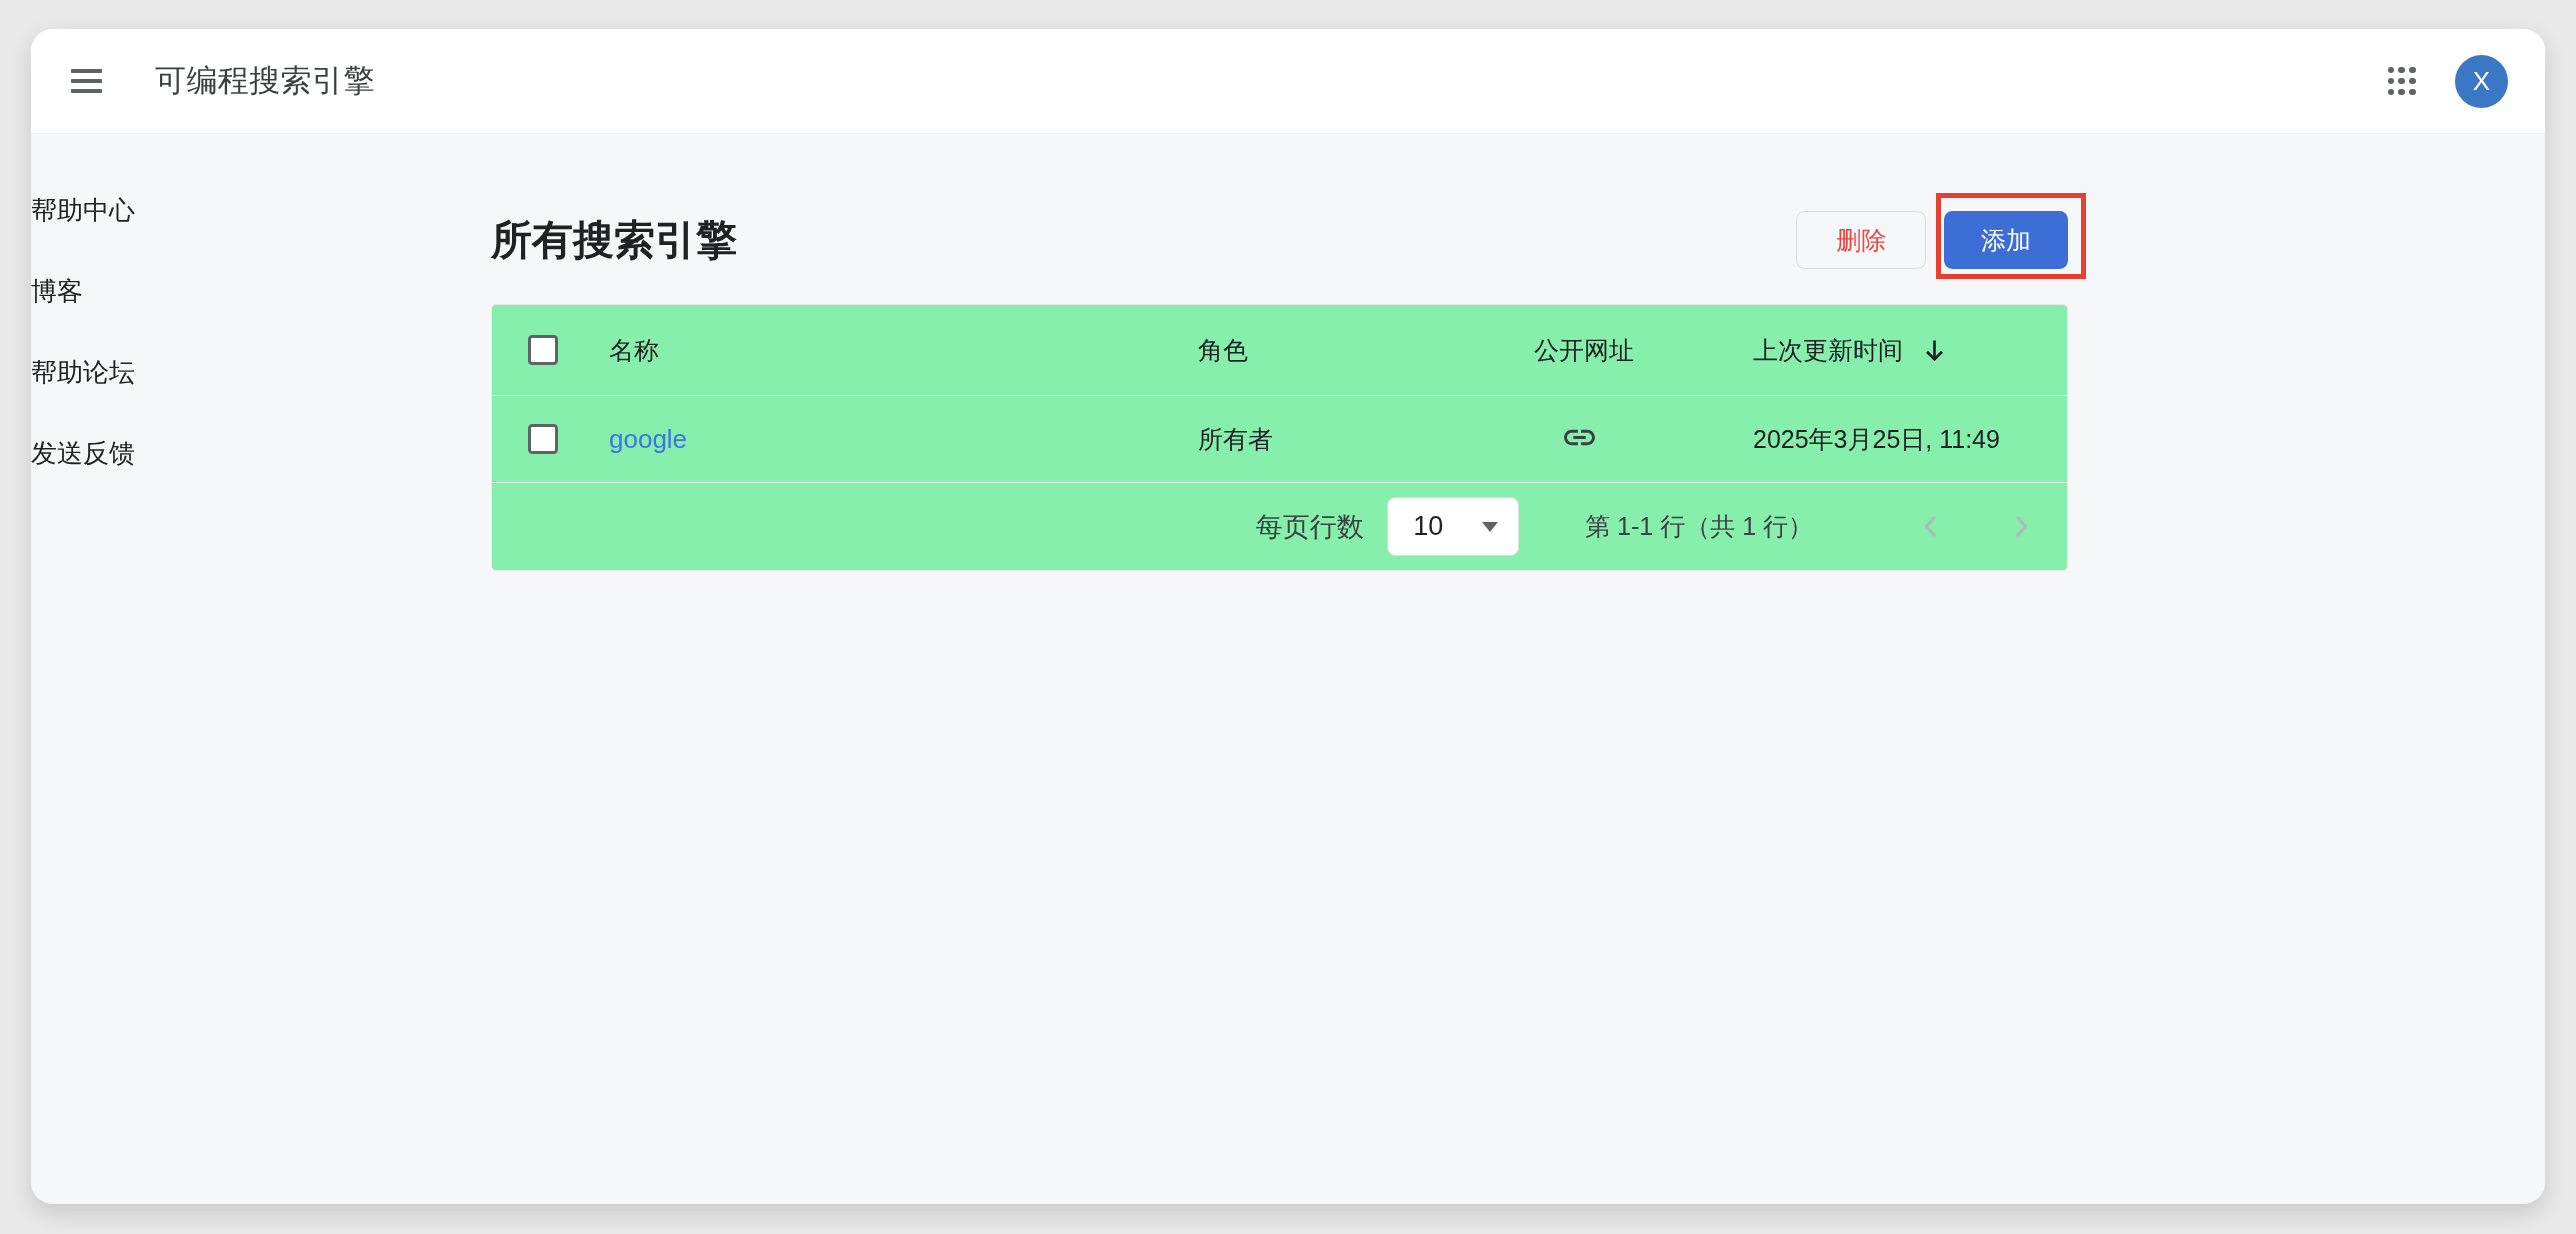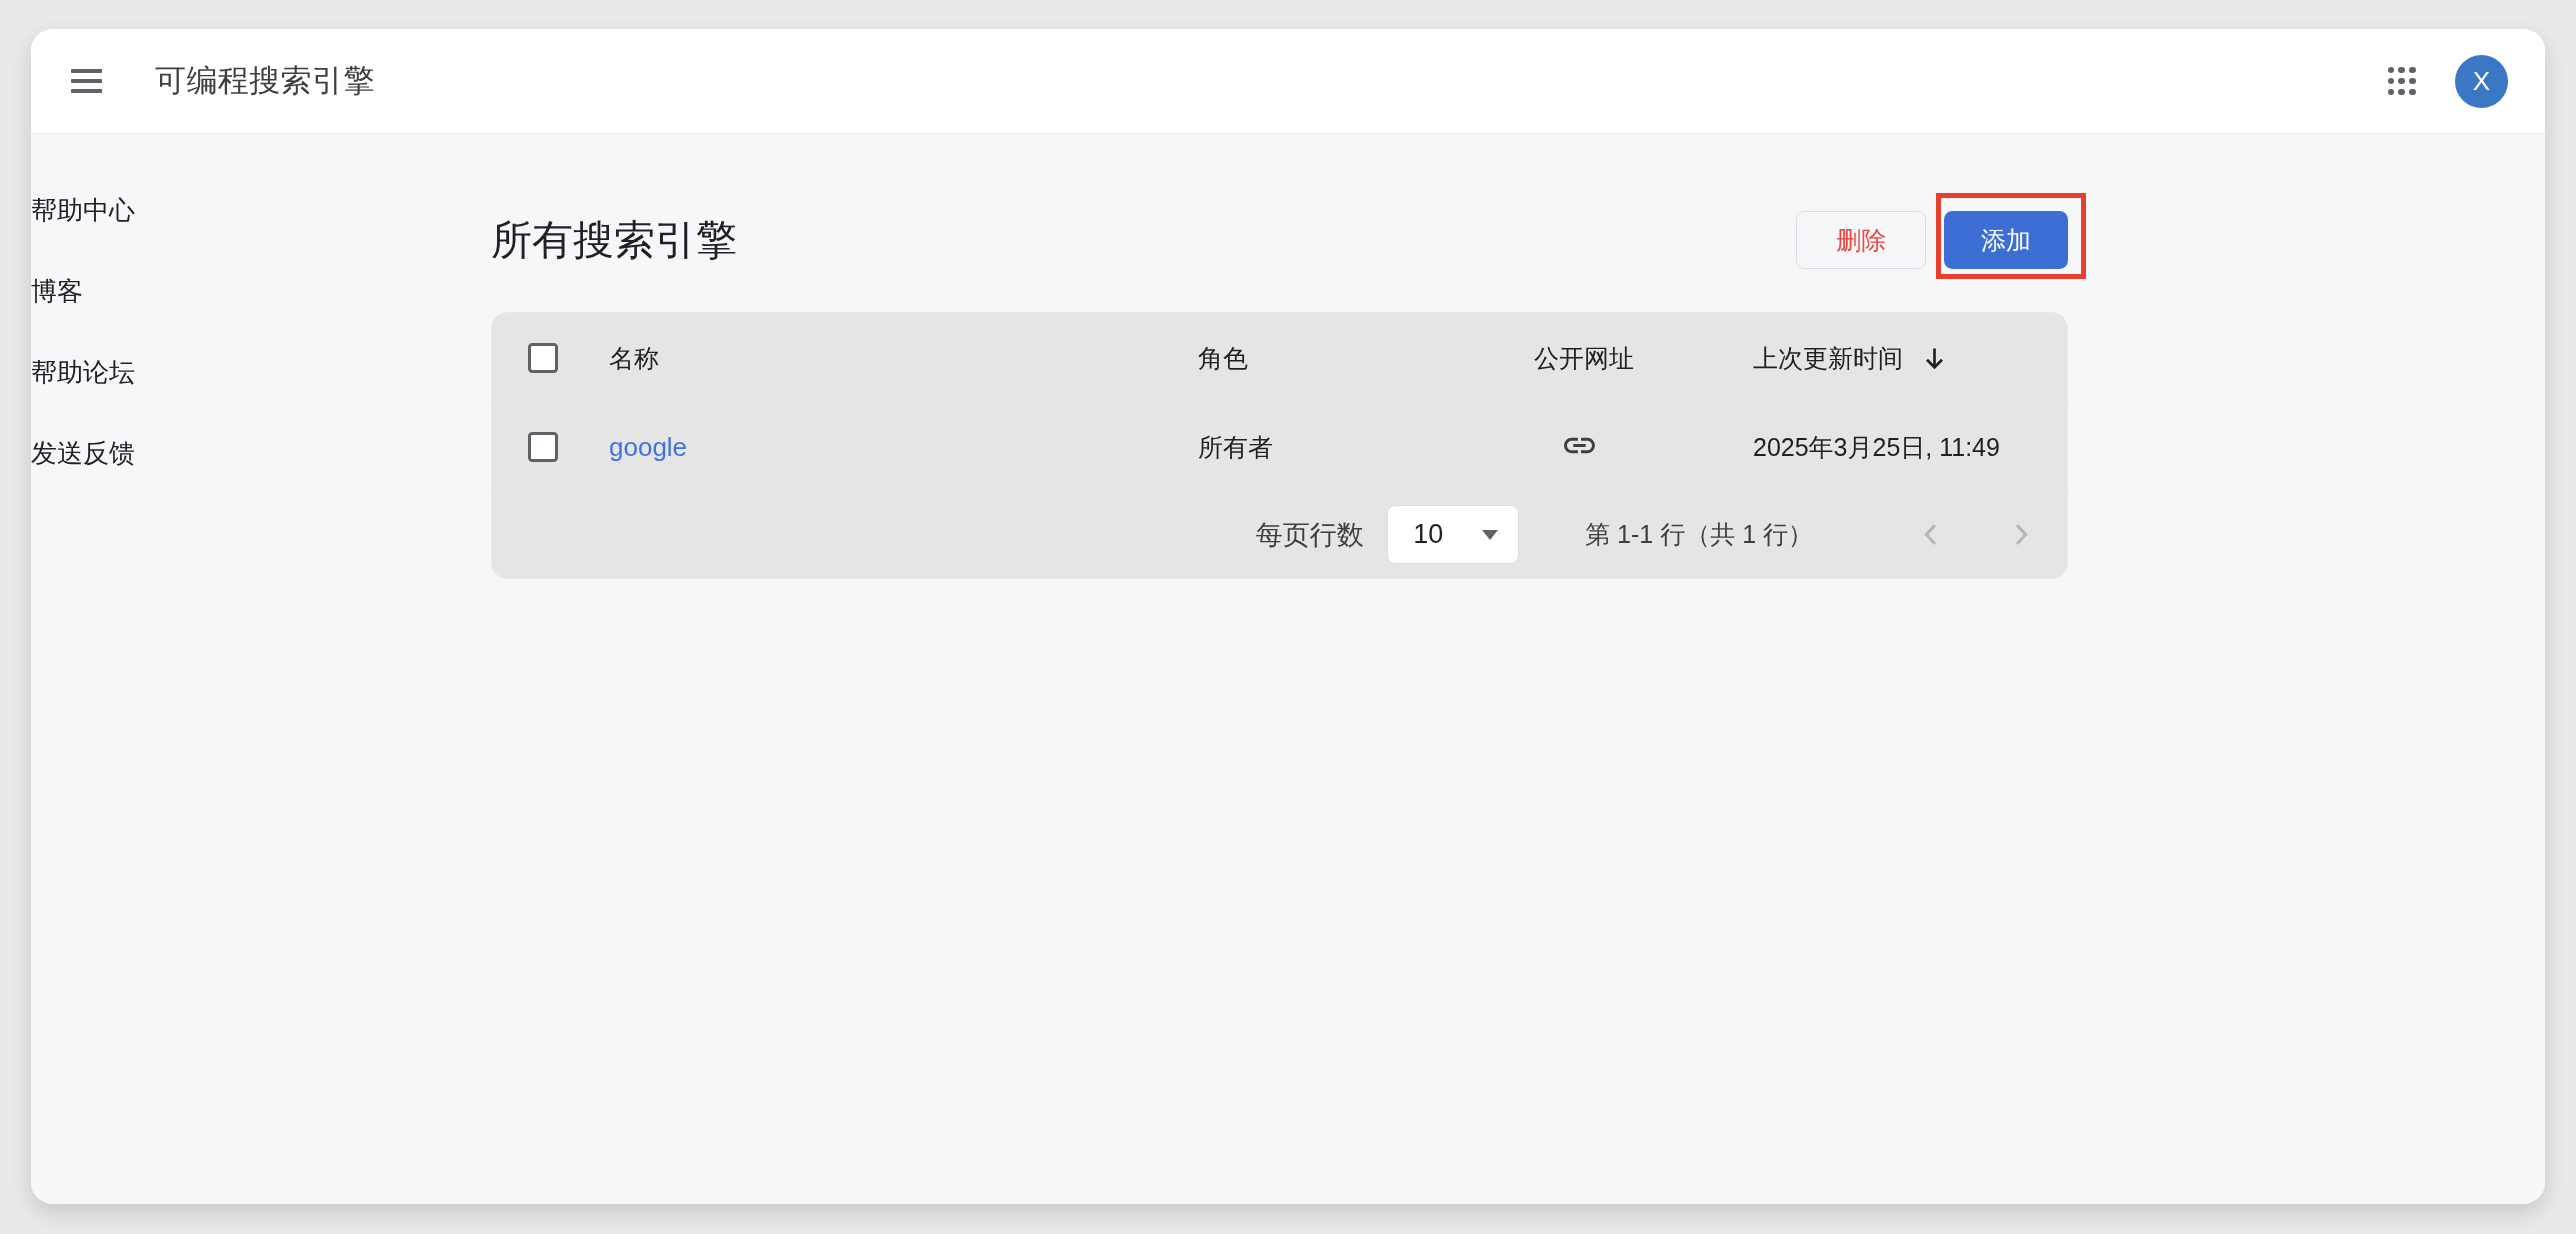--- a/index.html
+++ b/index.html
@@ -49,38 +49,38 @@
   
   .content { flex:1; min-height:0; background:#f6f7f9; display:flex; }
   .sidebar { flex:0 0 460px; width:460px; padding-top:36px; }
   .side-item {
     display:flex; align-items:center; height:81px; 
     font-size:26px; color:#202124; text-decoration:none; cursor:pointer;
   }
   .main { flex:0 0 auto; width:1577px; }
   
   .toolbar { margin-top:74px; height:64px; display:flex; align-items:center; justify-content:space-between; }
-  .page-h1 { font-size:41px; font-weight:400; margin:0; color:#202124; }
+  .page-h1 { font-size:41px; font-weight:700; margin:0; color:#202124; }
   .actions { display:flex; align-items:center; gap:17.7px; }
   .btn {
     height:58px; border-radius:8.4px; font-size:25px; font-weight:500;
     font-family:inherit; display:flex; align-items:center; justify-content:center;
     cursor:pointer; padding:0;
   }
   .btn-delete { width:130px; background:transparent; border:1.7px solid #dadce0; color:#ef4444; }
   .add-wrap { position:relative; }
   .btn-add { width:124px; background:#3c6ed5; border:none; color:#fff; }
   .annotation {
     position:absolute; left:-7.6px; right:-17.7px; top:-18.5px; bottom:-10px;
     border:5px solid #e8402f; pointer-events:none;
   }
   
   .table {
-    margin-top:40px; background:#e5e5e5;
-    border:1.7px solid #e7e9ec; border-radius:16px; overflow:hidden;
+    margin-top:32px; background:#86efac;
+    border:1.7px solid #e7e9ec; border-radius:5px; overflow:hidden;
   }
   .row { display:grid; grid-template-columns:117px 589px 336px 219px 1fr; align-items:center; }
   .thead { height:91px; border-bottom:1.7px solid #e8eaed; }
   .tr { height:87px; border-bottom:1.7px solid #e8eaed; }
   .cell-check { padding-left:36px; }
   .checkbox {
     display:block; width:30px; height:30px;
     border:3.4px solid #5f6368; border-radius:4.2px; background:#fff; cursor:pointer;
   }
   .th { font-size:25px; font-weight:500; color:#202124; }

